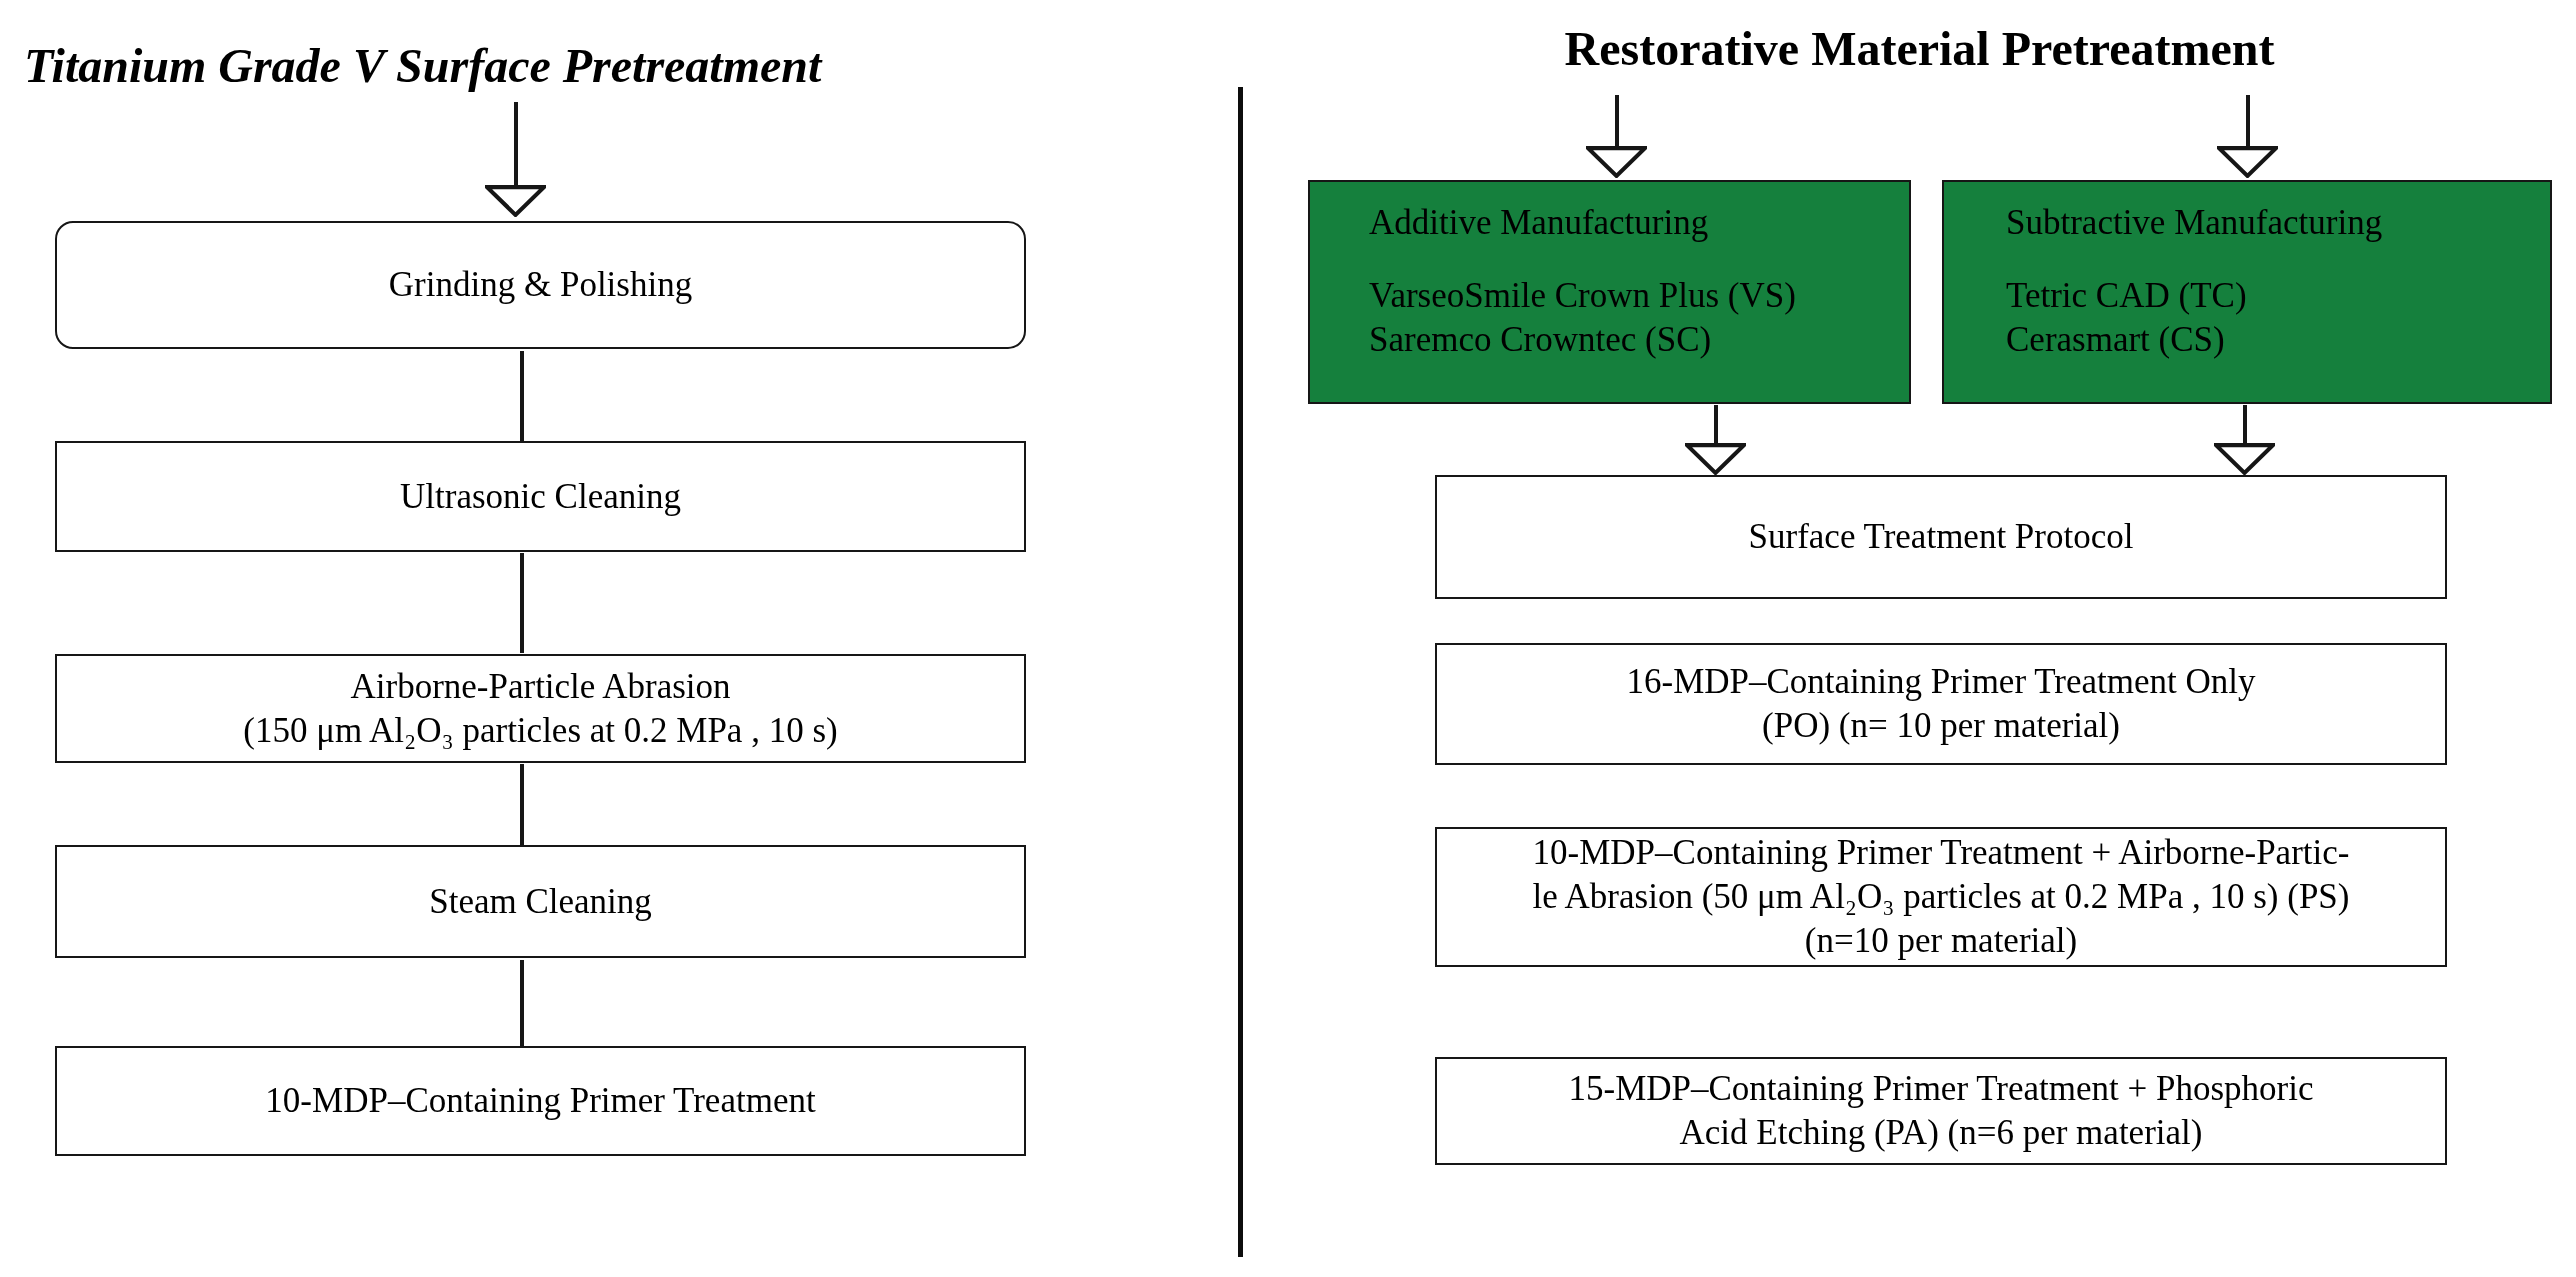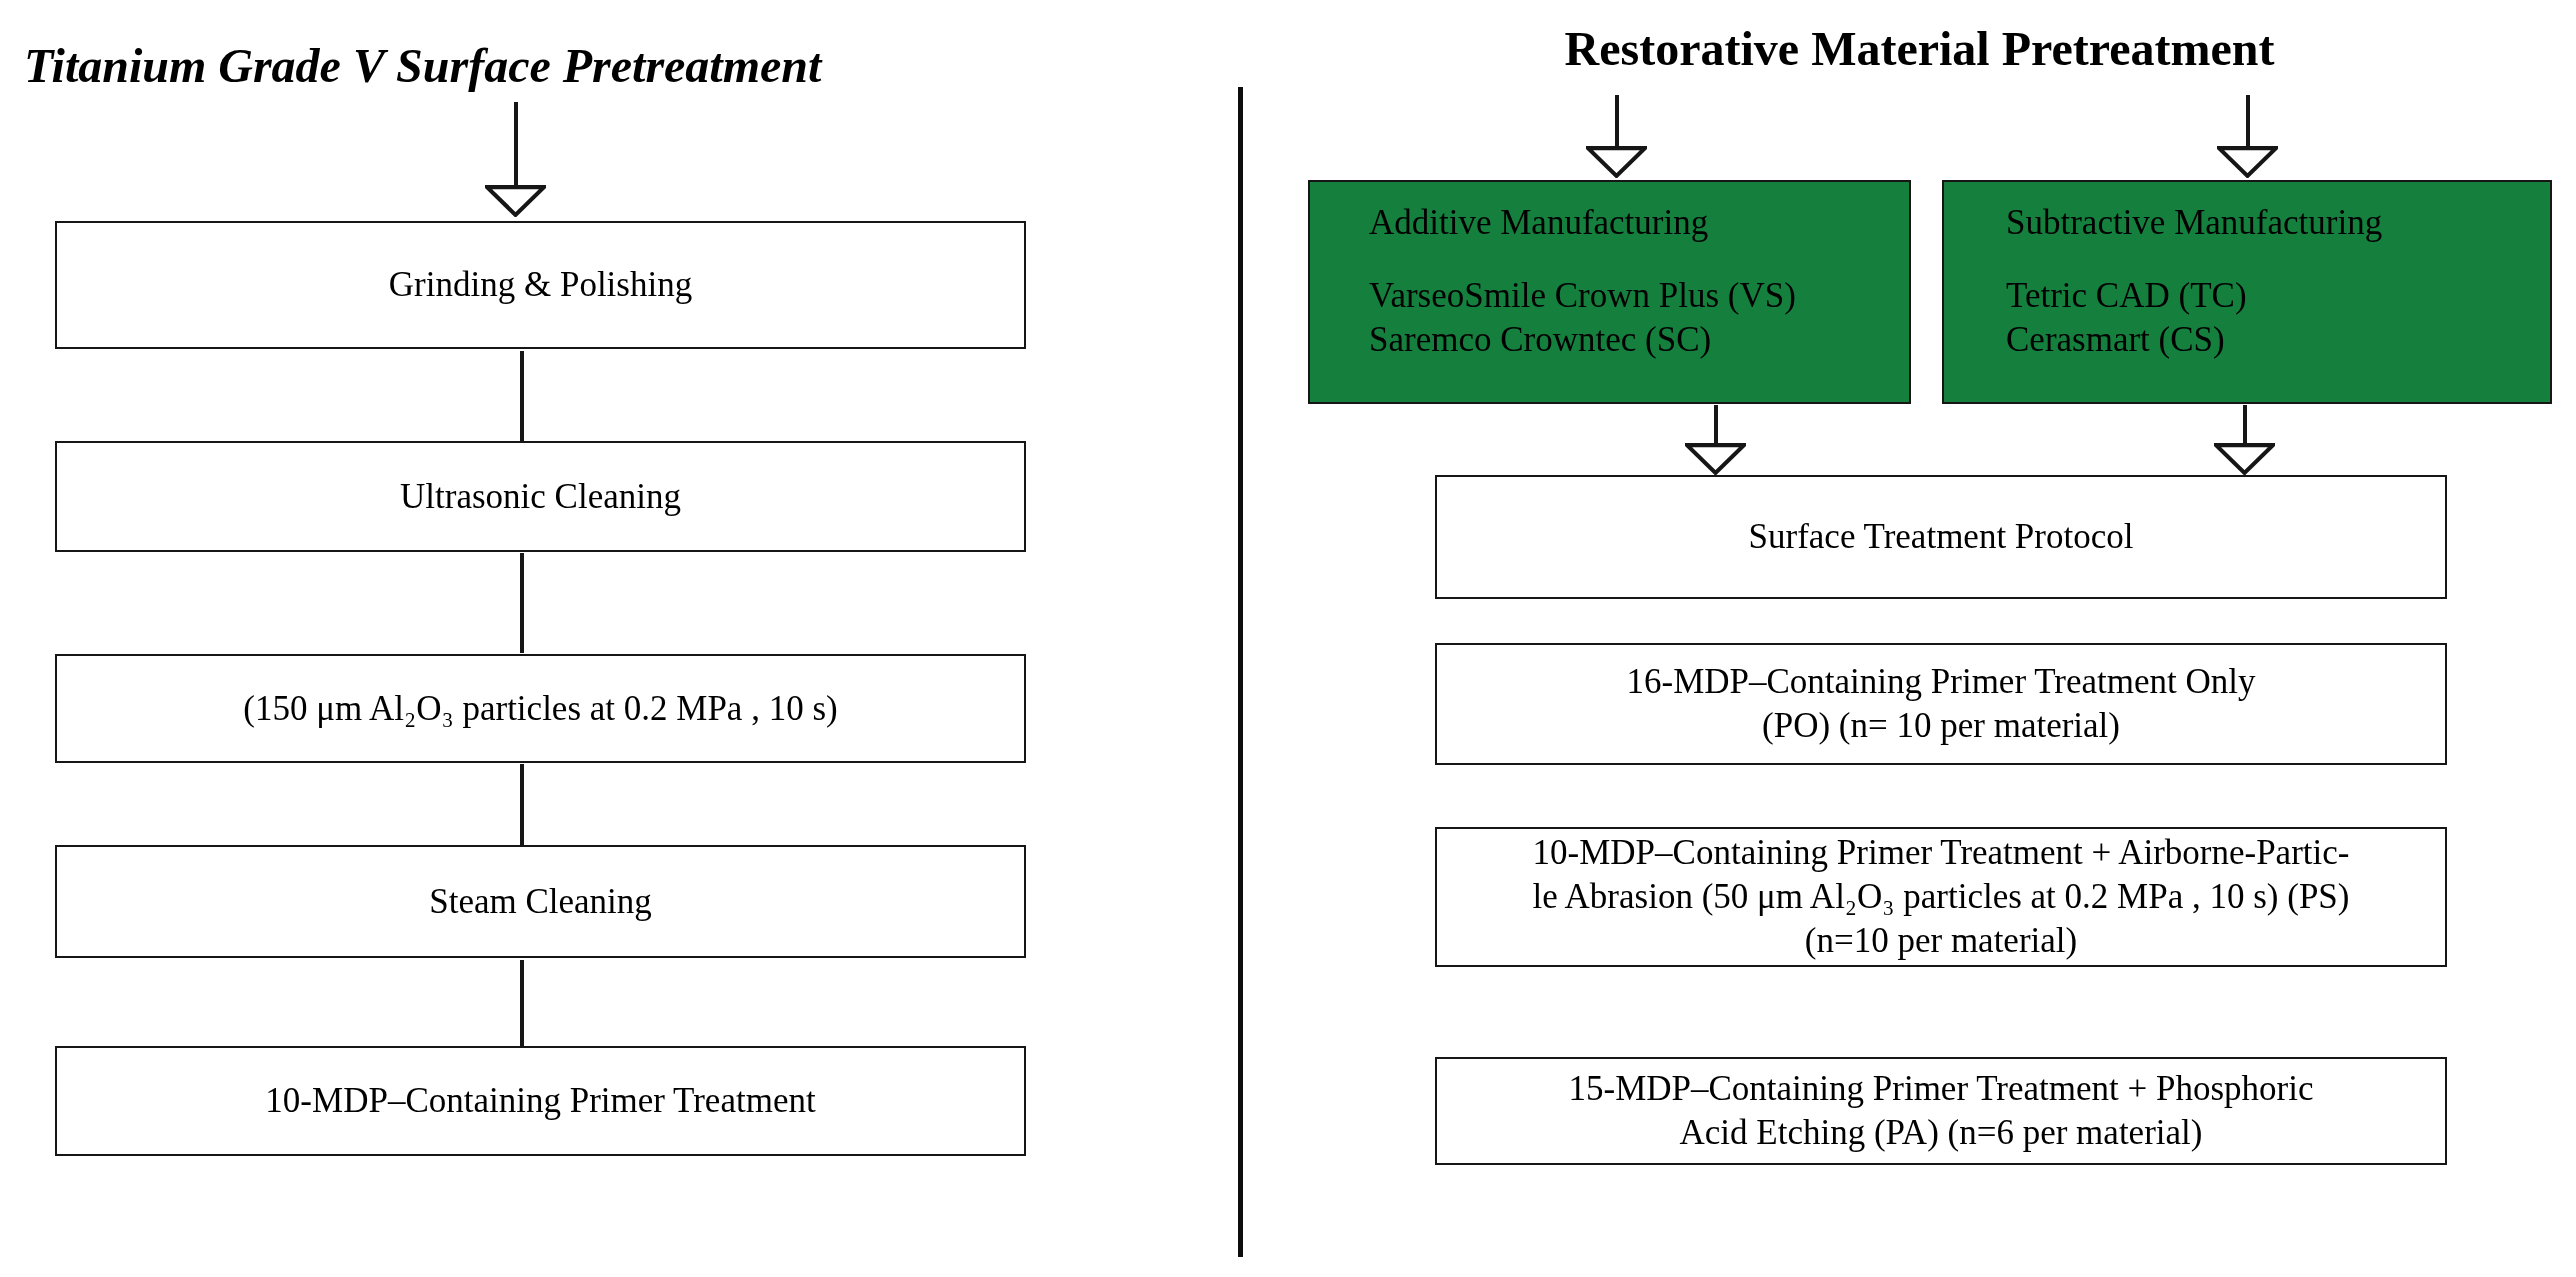--- a/index.html
+++ b/index.html
@@ -32,33 +32,34 @@
 </head>
 <body>
 
 <div class="title" style="left:24px;top:38px;font-style:italic;">Titanium Grade V Surface Pretreatment</div>
 
 <div class="vline" style="left:514px;top:102px;height:86px;"></div>
 <svg class="ahead" style="left:485px;top:185px;" viewBox="0 0 88 46">
   <polygon points="3,3 85,3 44,43" fill="#ffffff" stroke="#161616" stroke-width="6"></polygon>
 </svg>
 
-<div class="fbox" style="left:55px;top:221px;width:967px;height:124px;">
+<div class="fbox" style="left:55px;top:221px;width:967px;height:124px;border-radius:18px;">
   <div class="bline">Grinding &amp; Polishing</div>
 </div>
 
 <div class="vline" style="left:520px;top:351px;height:90px;"></div>
 
 <div class="fbox" style="left:55px;top:441px;width:967px;height:107px;">
   <div class="bline">Ultrasonic Cleaning</div>
 </div>
 
 <div class="vline" style="left:520px;top:553px;height:100px;"></div>
 
 <div class="fbox" style="left:55px;top:654px;width:967px;height:105px;">
+  <div class="bline">Airborne-Particle Abrasion</div>
   <div class="bline">(150 μm Al₂O₃ particles  at 0.2 MPa ,  10 s)</div>
 </div>
 
 <div class="vline" style="left:520px;top:764px;height:81px;"></div>
 
 <div class="fbox" style="left:55px;top:845px;width:967px;height:109px;">
   <div class="bline">Steam Cleaning</div>
 </div>
 
 <div class="vline" style="left:520px;top:960px;height:86px;"></div>

